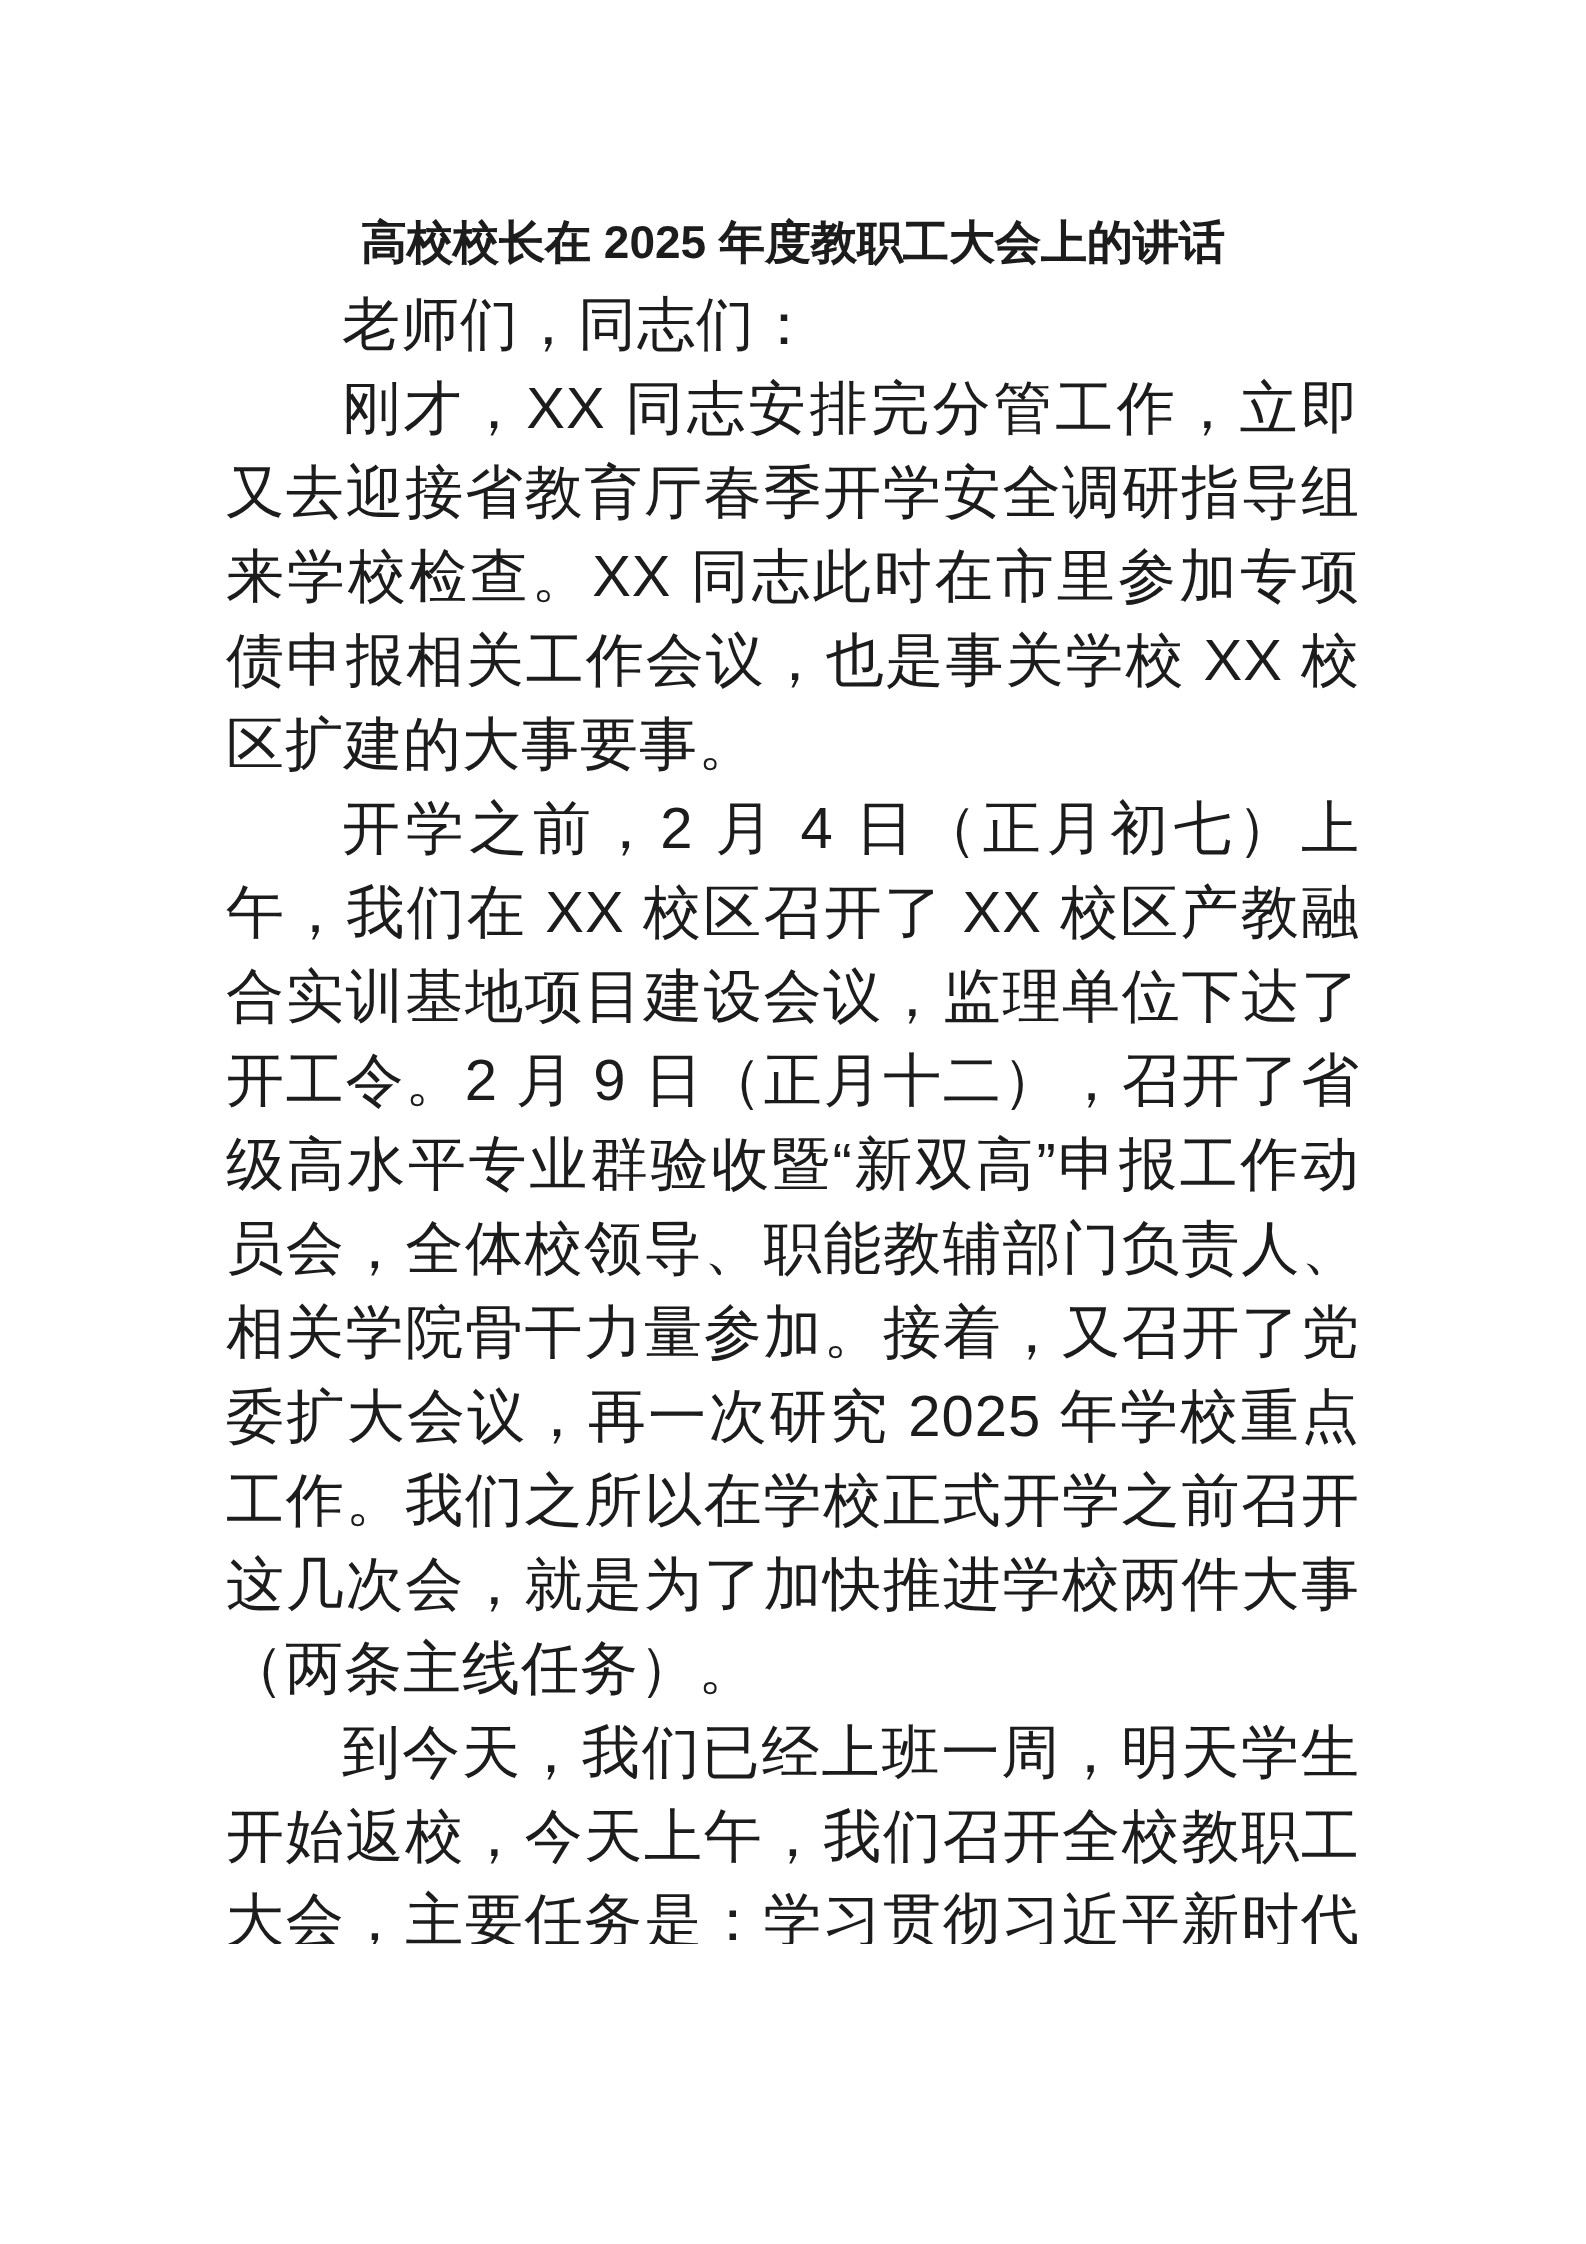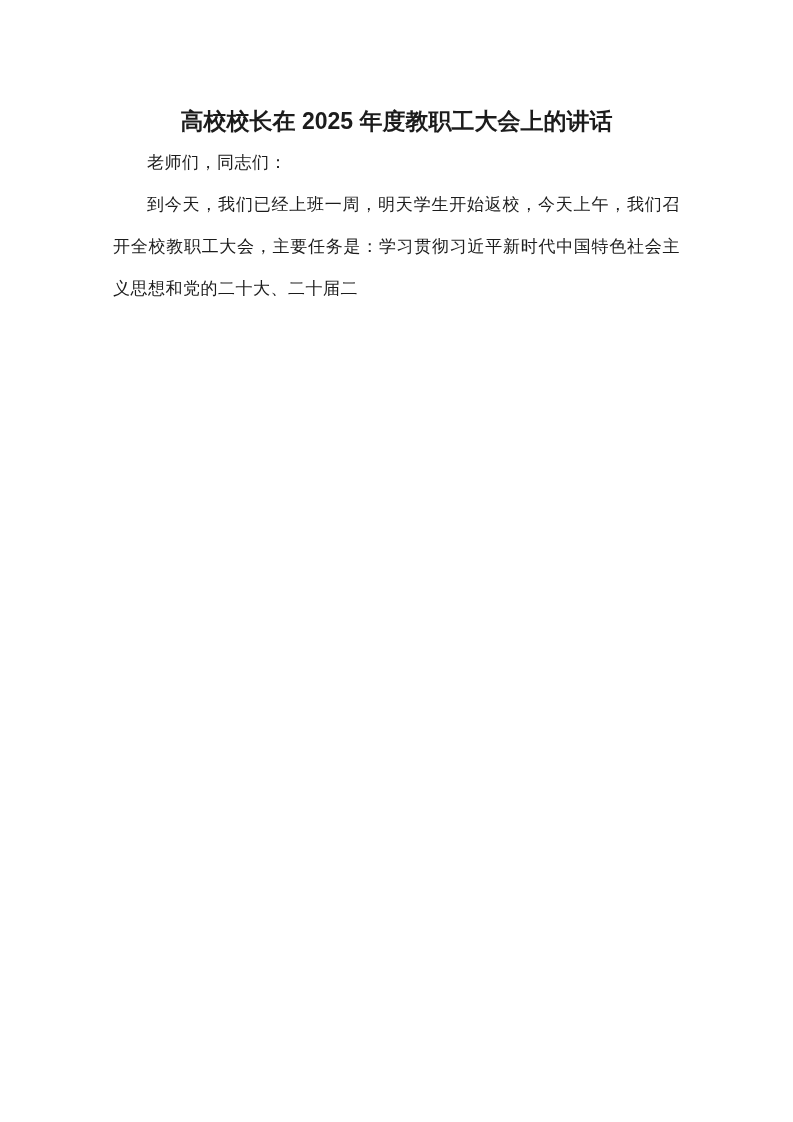--- a/index.html
+++ b/index.html
@@ -24,30 +24,32 @@
   }
   .doc-title {
     font-size: 23px;
     font-weight: bold;
     line-height: 42px;
     text-align: center;
     margin: 0;
     white-space: nowrap;
   }
   .doc p {
-    font-size: 17px;
+    font-size: 29px;
     line-height: 42px;
     margin: 0;
     text-indent: 2em;
     text-align: justify;
     letter-spacing: 0.5px;
   }
 </style>
 </head>
 <body>
 
 <div class="page">
   <div class="doc">
     <h1 class="doc-title">高校校长在 2025 年度教职工大会上的讲话</h1>
     <p>老师们，同志们：</p>
+    <p>刚才，XX 同志安排完分管工作，立即又去迎接省教育厅春季开学安全调研指导组来学校检查。XX 同志此时在市里参加专项债申报相关工作会议，也是事关学校 XX 校区扩建的大事要事。</p>
+    <p>开学之前，2 月 4 日（正月初七）上午，我们在 XX 校区召开了 XX 校区产教融合实训基地项目建设会议，监理单位下达了开工令。2 月 9 日（正月十二），召开了省级高水平专业群验收暨“新双高”申报工作动员会，全体校领导、职能教辅部门负责人、相关学院骨干力量参加。接着，又召开了党委扩大会议，再一次研究 2025 年学校重点工作。我们之所以在学校正式开学之前召开这几次会，就是为了加快推进学校两件大事（两条主线任务）。</p>
     <p>到今天，我们已经上班一周，明天学生开始返校，今天上午，我们召开全校教职工大会，主要任务是：学习贯彻习近平新时代中国特色社会主义思想和党的二十大、二十届二</p>
   </div>
 </div>
 
 </body></html>

